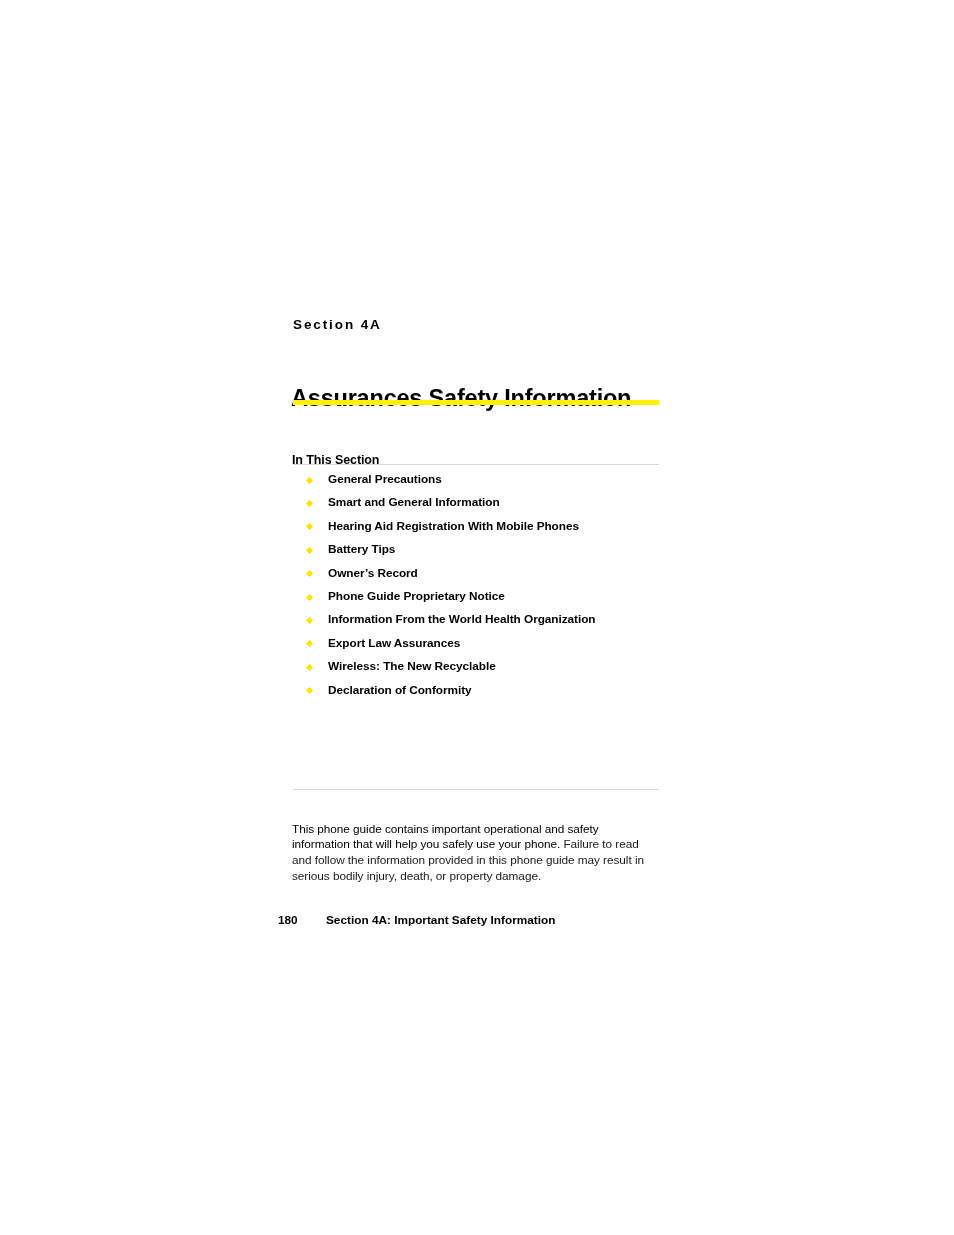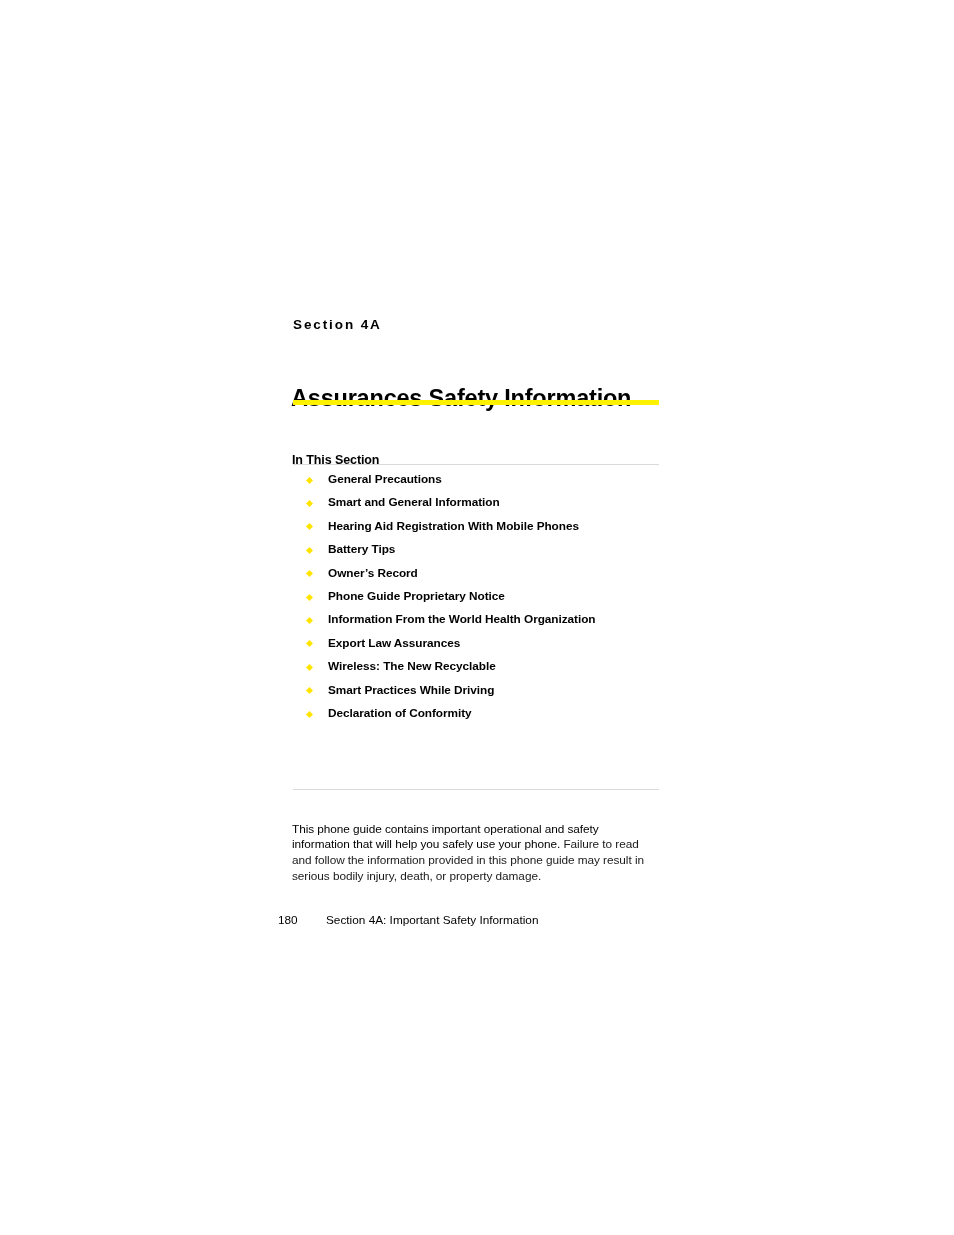--- a/index.html
+++ b/index.html
@@ -128,21 +128,21 @@
     font-weight: normal;
     color: #000;
   }
 
   
   .footer {
     position: absolute;
     left: 278px;
     top: 913px;
     font-size: 11.8px;
-    font-weight: normal;
+    font-weight: bold;
     color: #000;
     white-space: nowrap;
   }
   .footer .folio {
     display: inline-block;
     width: 48px;
   }
 </style>
 </head>
 <body>
@@ -162,21 +162,20 @@
   <ul class="toc-list" id="toc-list">
       <li class="toc-item"><span class="bullet-diamond"></span><span>General Precautions</span></li>
       <li class="toc-item"><span class="bullet-diamond"></span><span>Smart and General Information</span></li>
       <li class="toc-item"><span class="bullet-diamond"></span><span>Hearing Aid Registration With Mobile Phones</span></li>
       <li class="toc-item"><span class="bullet-diamond"></span><span>Battery Tips</span></li>
       <li class="toc-item"><span class="bullet-diamond"></span><span>Owner’s Record</span></li>
       <li class="toc-item"><span class="bullet-diamond"></span><span>Phone Guide Proprietary Notice</span></li>
       <li class="toc-item"><span class="bullet-diamond"></span><span>Information From the World Health Organization</span></li>
       <li class="toc-item"><span class="bullet-diamond"></span><span>Export Law Assurances</span></li>
       <li class="toc-item"><span class="bullet-diamond"></span><span>Wireless: The New Recyclable</span></li>
-      <li class="toc-item"><span class="bullet-diamond"></span><span>Smart Practices While Driving</span></li>
       <li class="toc-item"><span class="bullet-diamond"></span><span>Declaration of Conformity</span></li>
     </ul>
 
   <div class="rule-gray rule-bottom"></div>
 
   <p class="note">
     <b>This phone guide contains important operational and safety information that will help you safely use your phone.</b><span> Failure to read and follow the information provided in this phone guide may result in serious bodily injury, death, or property damage.</span>
   </p>
 
   <div class="footer">

